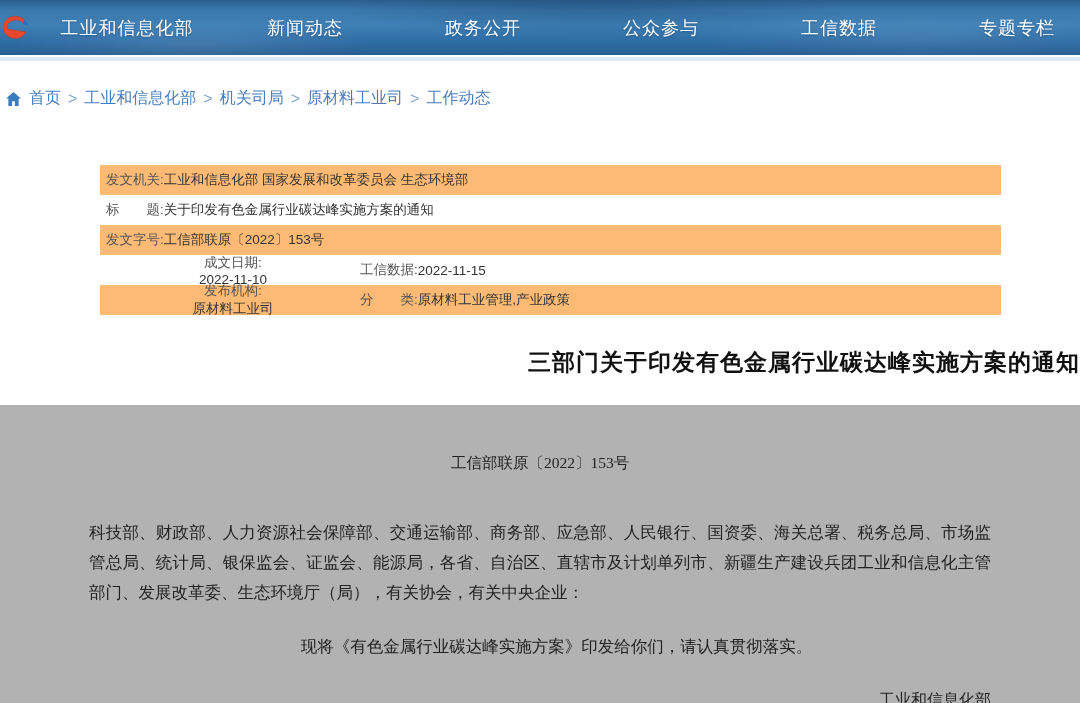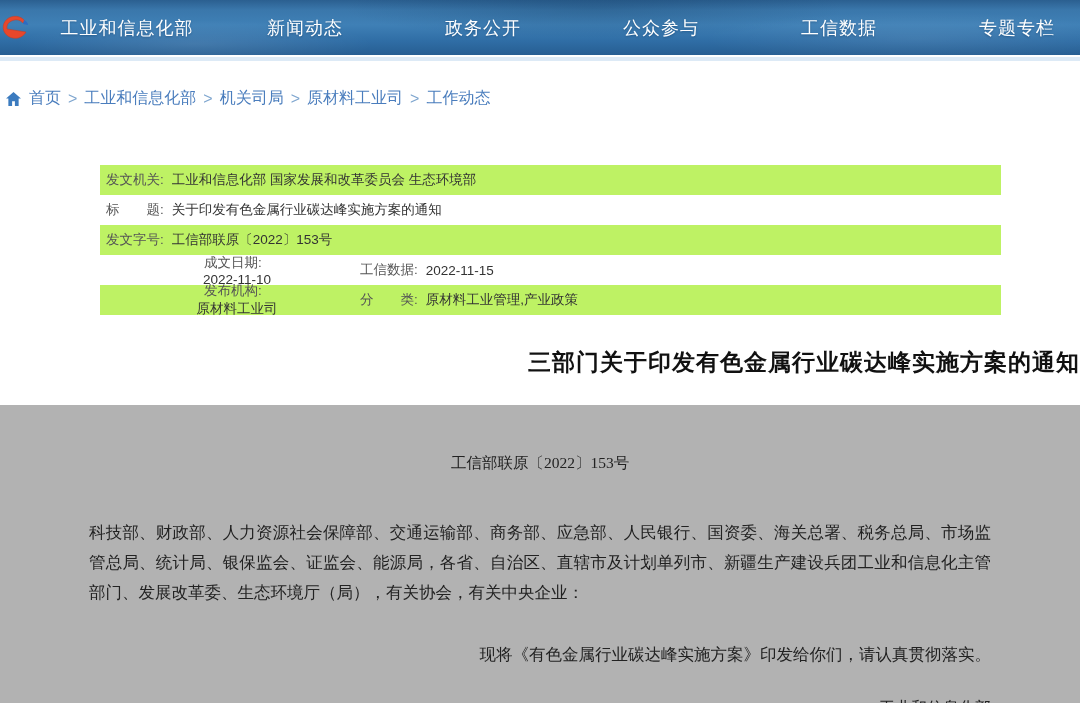--- a/index.html
+++ b/index.html
@@ -70,27 +70,27 @@
   .meta-table {
     width: 901px;
     margin: 56px 0 0 100px;
     font-size: 13.5px;
   }
   .meta-row {
     height: 30px;
     display: flex;
     align-items: center;
   }
-  .meta-row.shaded { background: #bef264; }
+  .meta-row.shaded { background: #fdba74; }
   .meta-cell { display: flex; align-items: center; }
   .meta-cell.c1 { width: 260px; padding-left: 6px; flex-direction: column; }
   .meta-cell.c2 { flex: 1; }
   .meta-cell.full { flex: 1; padding-left: 6px; }
   .meta-label { color: #555; white-space: pre; }
-  .meta-value { color: #333; margin-left: 8px; white-space: nowrap; }
+  .meta-value { color: #333; white-space: nowrap; }
 
   
   .article-title {
     margin-top: 32px;
     text-align: right;
     font-size: 23px;
     font-weight: bold;
     color: #111;
     letter-spacing: 1px;
   }
@@ -112,21 +112,21 @@
   }
   .doc-number {
     text-align: center;
     padding-top: 43px;
     font-size: 15.5px;
   }
   .doc-para {
     margin-top: 40px;
     text-align: justify;
   }
-  .doc-para.indent { margin-top: 32px; text-indent: 2em; text-align: right; }
+  .doc-para.indent { margin-top: 24px; text-indent: 2em; text-align: center; }
   .doc-signature {
     margin-top: 23px;
     text-align: right;
     font-size: 16px;
   }
 </style>
 </head>
 <body>
 
 <div class="topnav">

